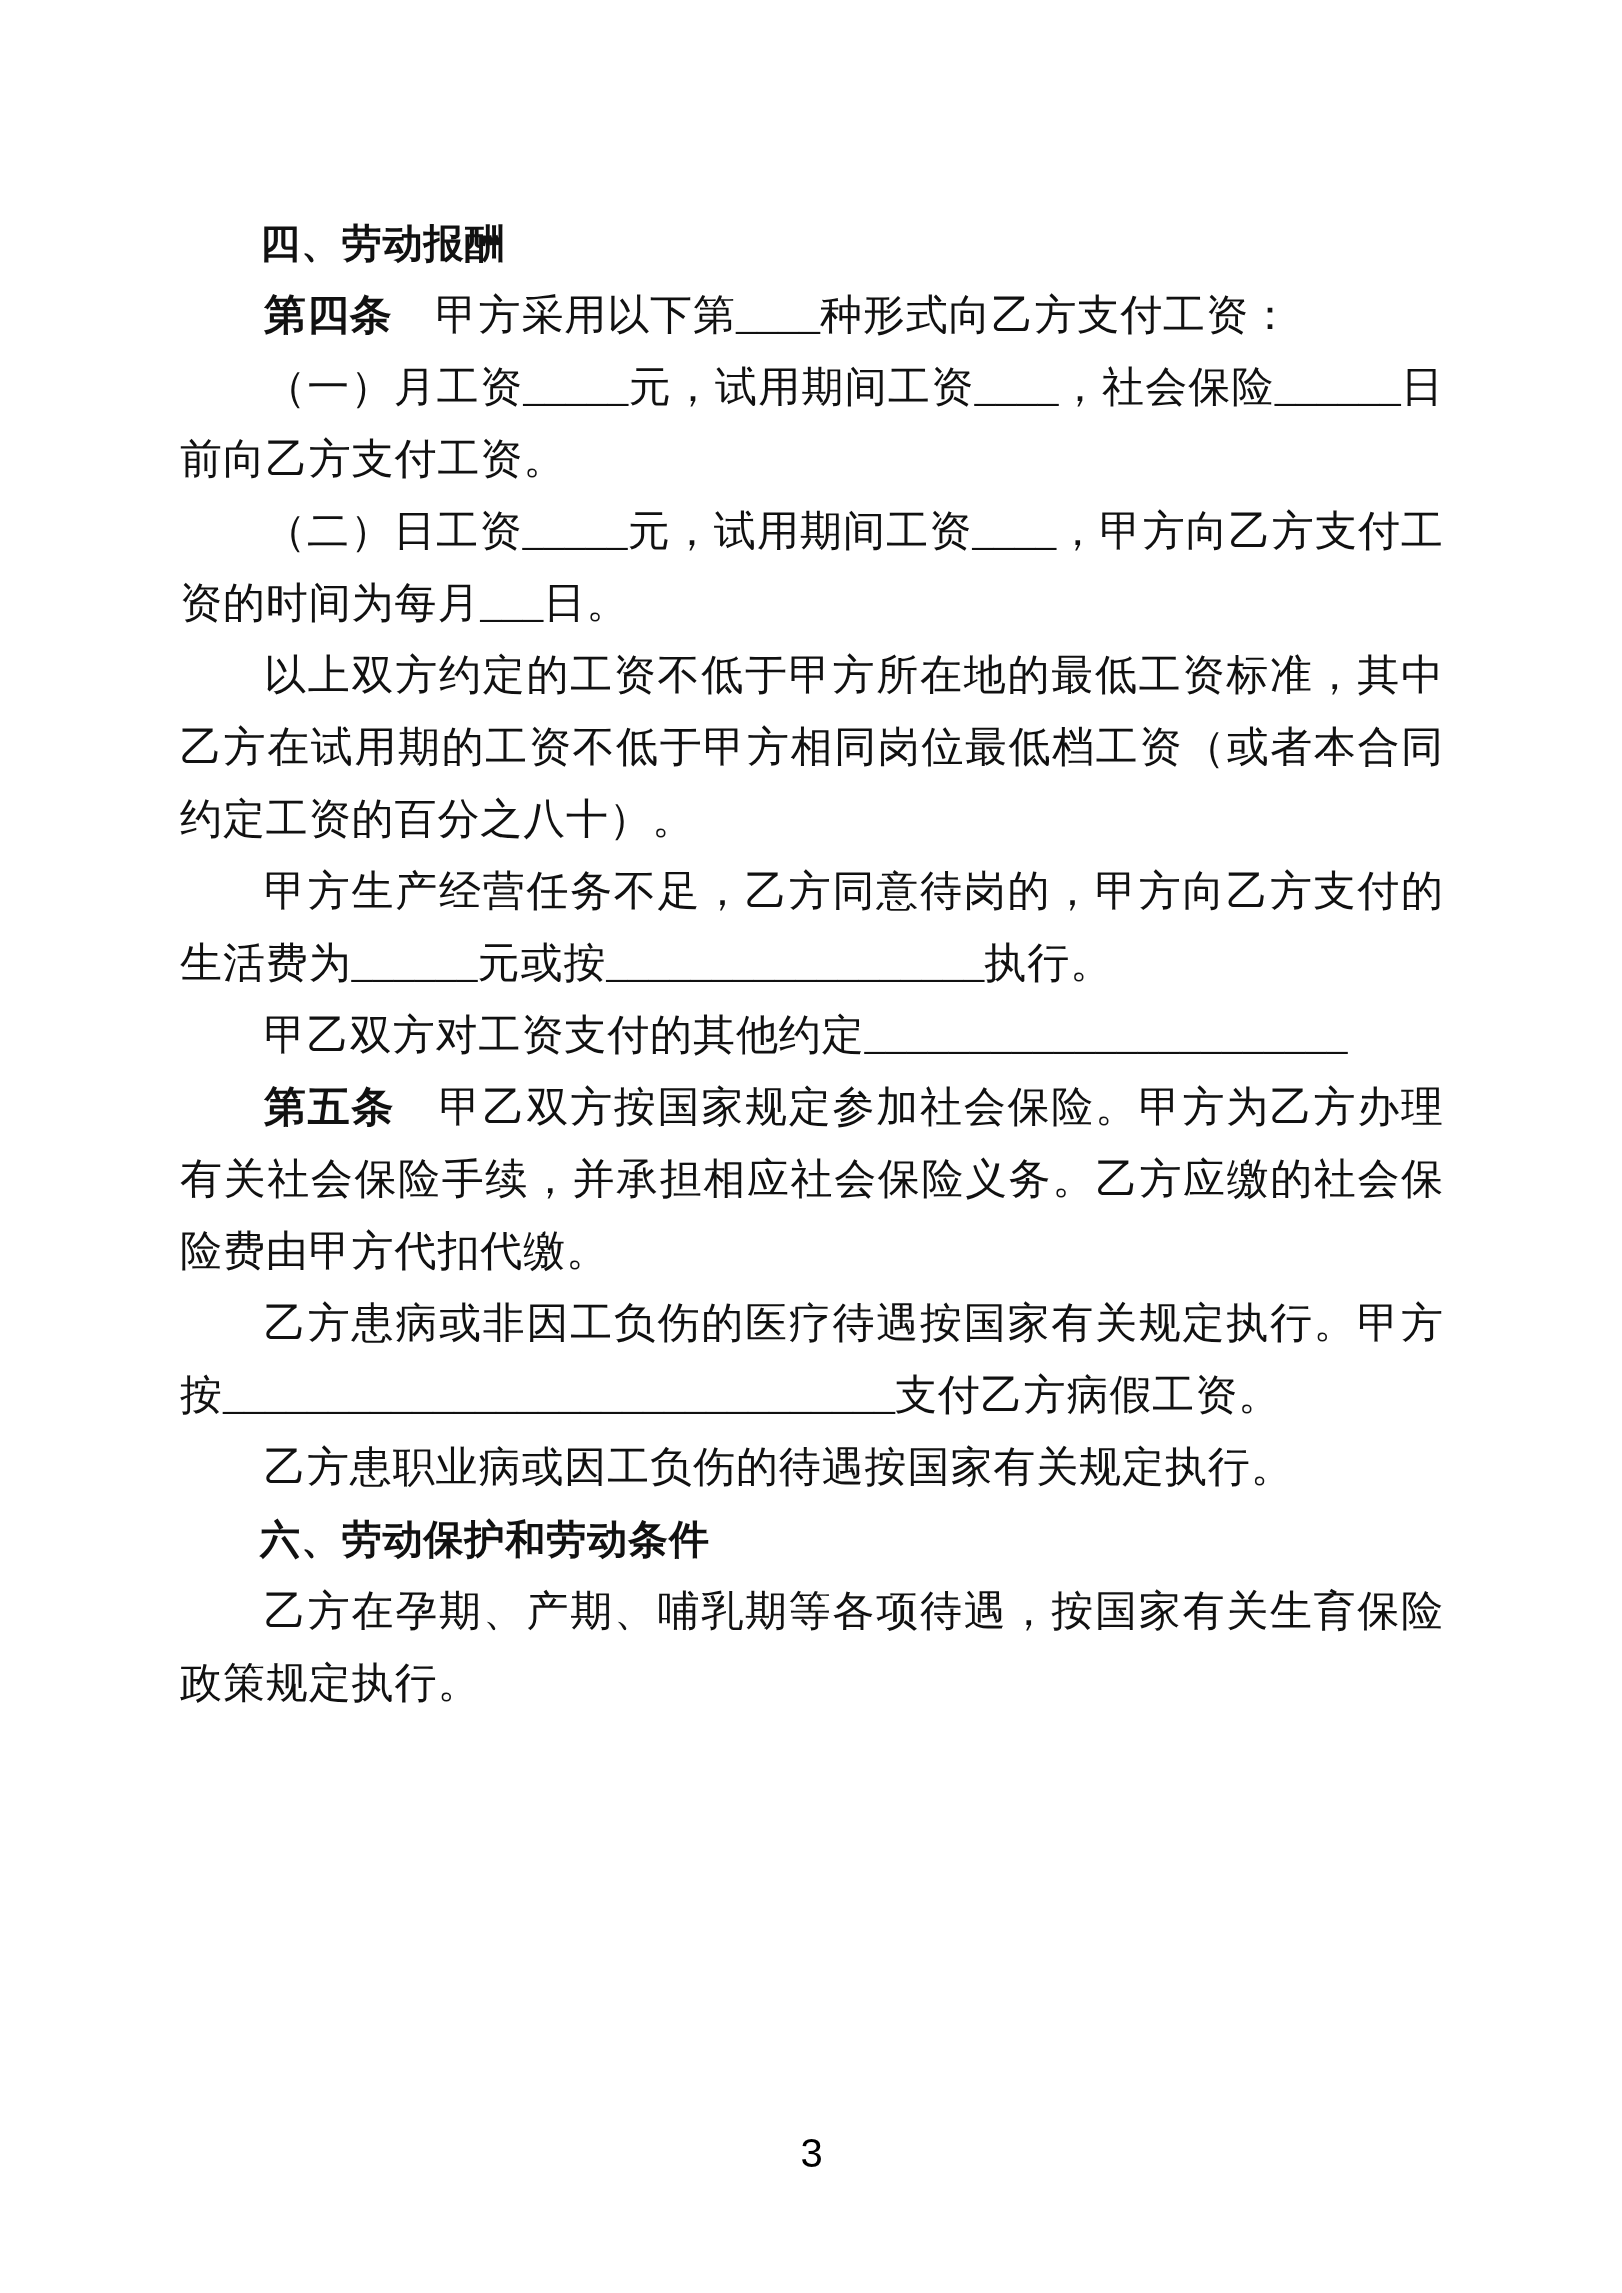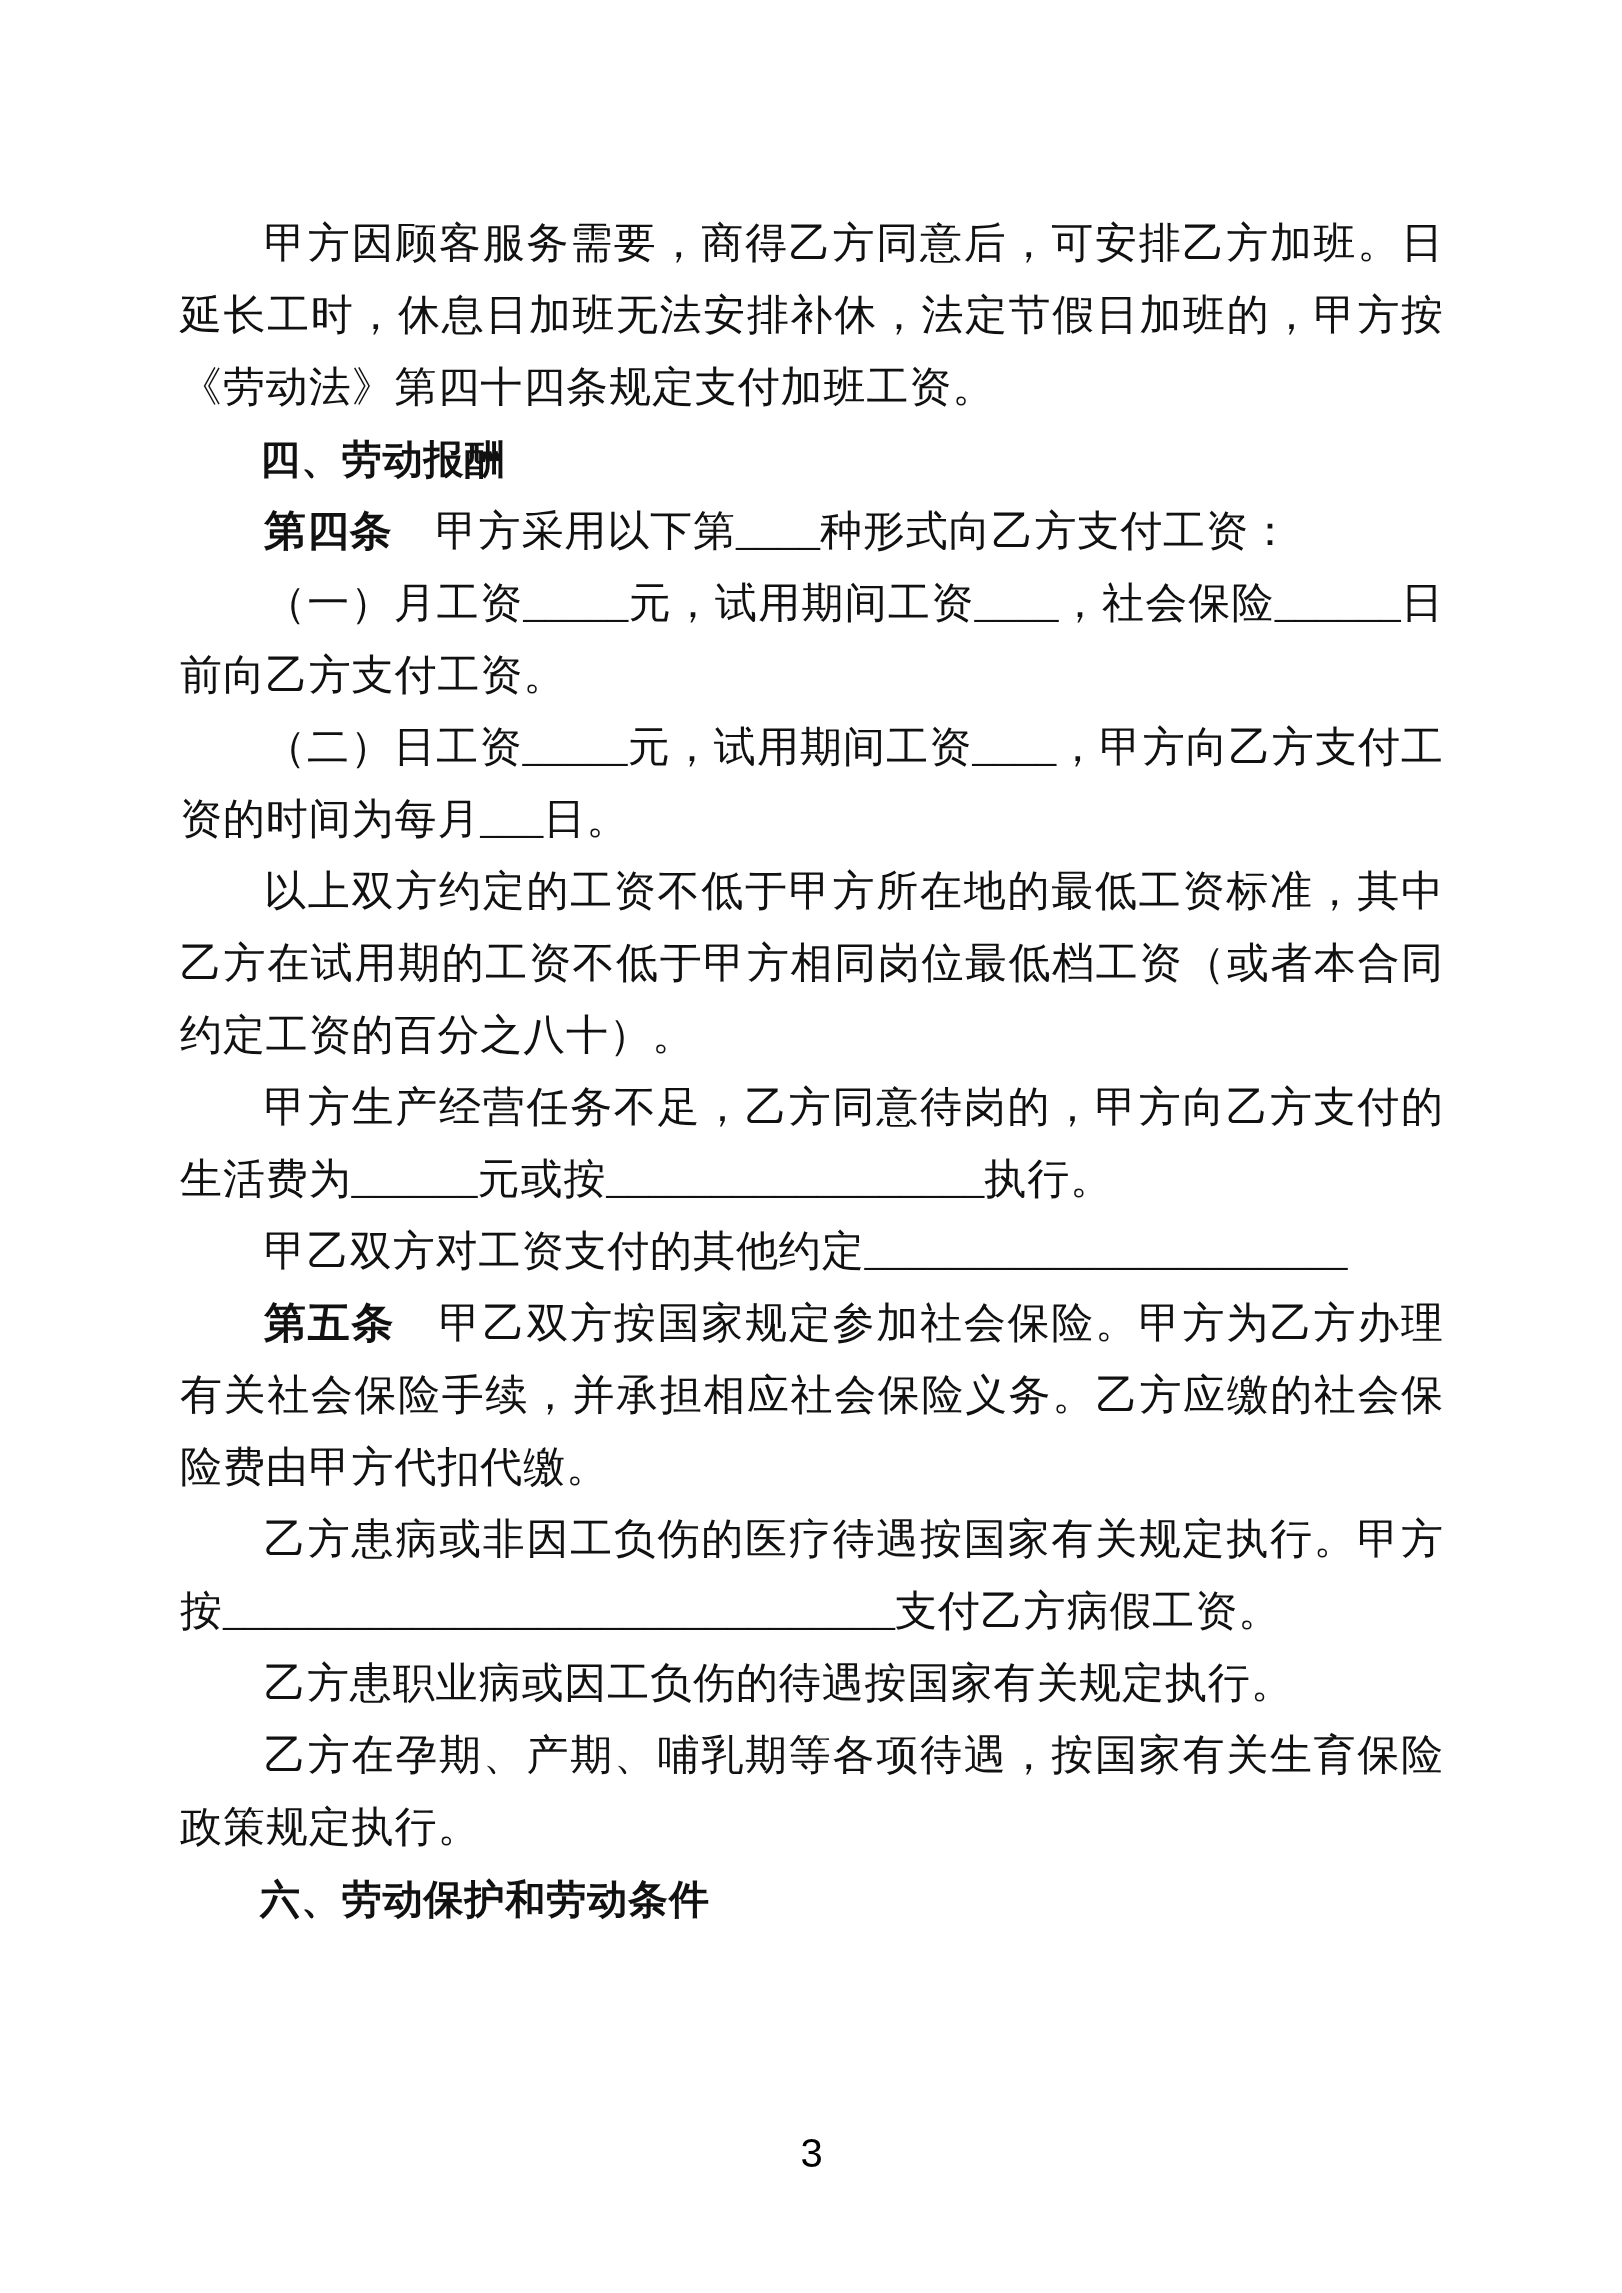--- a/index.html
+++ b/index.html
@@ -45,29 +45,28 @@
     letter-spacing: 0;
     font-family: "Liberation Sans", "DejaVu Sans", sans-serif;
     color: #000000;
   }
 </style>
 </head>
 <body>
 
 <div class="page">
   <main class="text-body" id="doc-blocks">
-      <div class="block paragraph"><span>甲方因顾客服务需要，商得乙方同意后，可安排乙方加班。日延长工时，休息日加班无法安排补休，法定节假日加班的，甲方按《劳动法》第四十四条规定支付加班工资。</span></div>
       <div class="block heading"><span>四、劳动报酬</span></div>
       <div class="block paragraph"><span class="bold">第四条</span><span>　甲方采用以下第</span><span class="blank">____</span><span>种形式向乙方支付工资：</span></div>
       <div class="block paragraph"><span>（一）月工资</span><span class="blank">_____</span><span>元，试用期间工资</span><span class="blank">____</span><span>，社会保险</span><span class="blank">______</span><span>日前向乙方支付工资。</span></div>
       <div class="block paragraph"><span>（二）日工资</span><span class="blank">_____</span><span>元，试用期间工资</span><span class="blank">____</span><span>，甲方向乙方支付工资的时间为每月</span><span class="blank">___</span><span>日。</span></div>
       <div class="block paragraph"><span>以上双方约定的工资不低于甲方所在地的最低工资标准，其中乙方在试用期的工资不低于甲方相同岗位最低档工资（或者本合同约定工资的百分之八十）。</span></div>
       <div class="block paragraph"><span>甲方生产经营任务不足，乙方同意待岗的，甲方向乙方支付的生活费为</span><span class="blank">______</span><span>元或按</span><span class="blank">__________________</span><span>执行。</span></div>
       <div class="block paragraph"><span>甲乙双方对工资支付的其他约定</span><span class="blank">_______________________</span></div>
       <div class="block paragraph"><span class="bold">第五条</span><span>　甲乙双方按国家规定参加社会保险。甲方为乙方办理有关社会保险手续，并承担相应社会保险义务。乙方应缴的社会保险费由甲方代扣代缴。</span></div>
       <div class="block paragraph"><span>乙方患病或非因工负伤的医疗待遇按国家有关规定执行。甲方按</span><span class="blank">________________________________</span><span>支付乙方病假工资。</span></div>
       <div class="block paragraph"><span>乙方患职业病或因工负伤的待遇按国家有关规定执行。</span></div>
+      <div class="block heading"><span>六、劳动保护和劳动条件</span></div>
       <div class="block paragraph"><span>乙方在孕期、产期、哺乳期等各项待遇，按国家有关生育保险政策规定执行。</span></div>
-      <div class="block heading"><span>六、劳动保护和劳动条件</span></div>
     </main>
   <footer class="page-number">3</footer>
 </div>
 
 
 </body></html>

